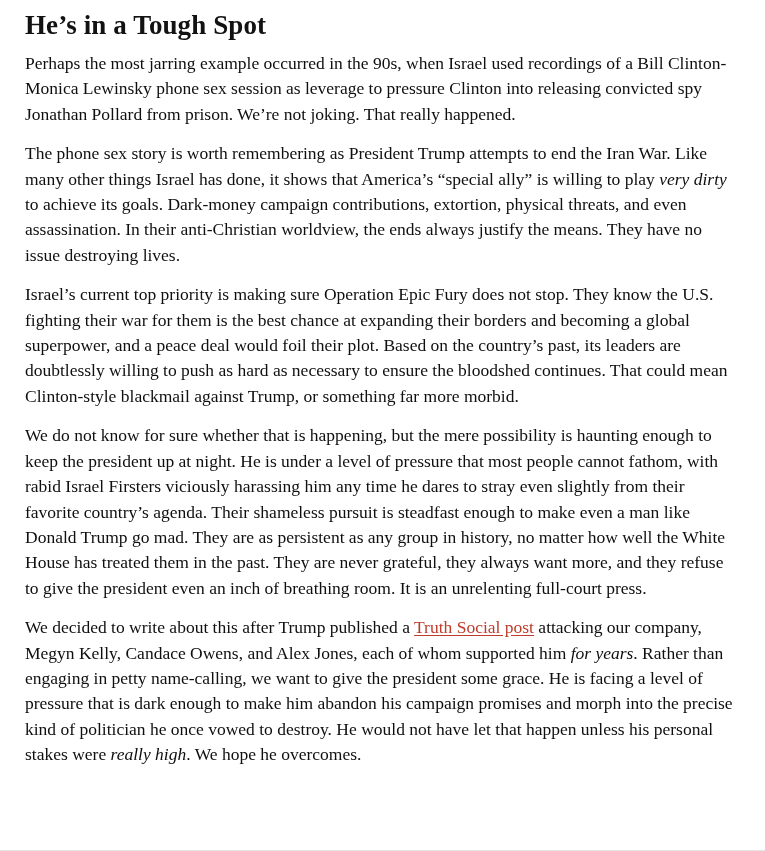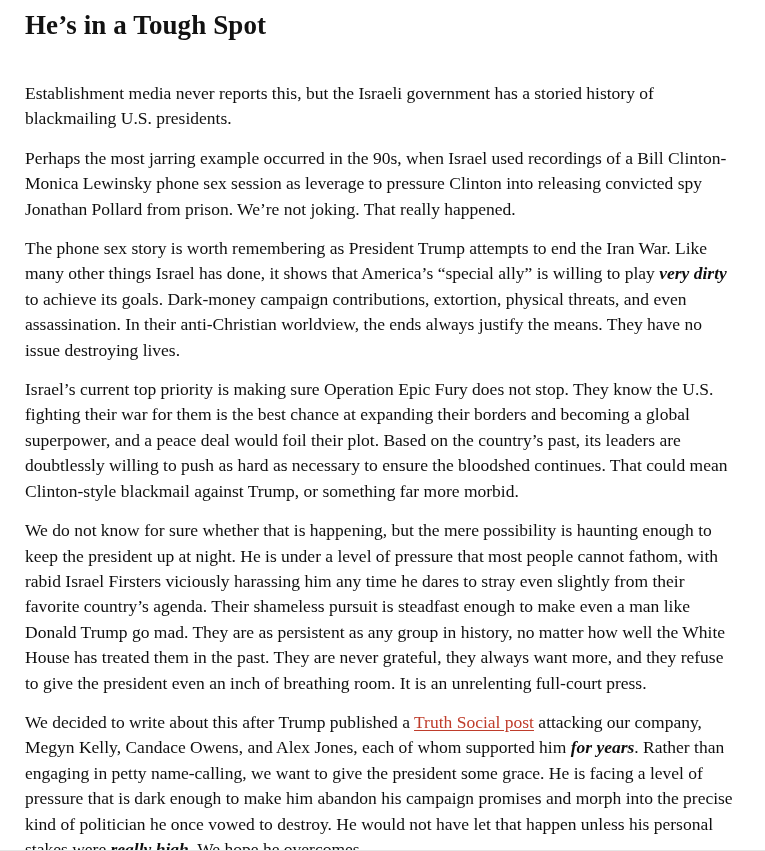--- a/index.html
+++ b/index.html
@@ -17,34 +17,33 @@
   }
   .content {
     padding: 9px 24px 0 25px;
     color: #0f0f0f;
     font-family: "Liberation Serif", "DejaVu Serif", serif;
   }
   h1.title {
     font-size: 27px;
     line-height: 32px;
     font-weight: 700;
-    margin: 0 0 40px 0;
+    margin: 0 0 10px 0;
     color: #121212;
     letter-spacing: 0.1px;
   }
   p.para {
     font-size: 17.5px;
     line-height: 25.4px;
     margin: 0 0 14px 0;
     color: #0f0f0f;
     text-align: left;
   }
   p.para em {
     font-style: italic;
-    font-weight: bold;
   }
   a.article-link {
     color: var(--link-color, #bf3c2b);
     text-underline-offset: 2px;
     cursor: pointer;
   }
   .bottom-divider {
     position: absolute;
     left: 0;
     right: 0;
@@ -53,21 +52,20 @@
   }
 </style>
 </head>
 <body>
 
 <main class="page">
   <article class="content">
 
     <h1 class="title">He’s in a Tough Spot</h1>
 
-    <p class="para"><span>Establishment media never reports this, but the Israeli government has a storied history of blackmailing U.S. presidents.</span></p>
 
     <p class="para"><span>Perhaps the most jarring example occurred in the 90s, when Israel used recordings of a Bill Clinton-Monica Lewinsky phone sex session as leverage to pressure Clinton into releasing convicted spy Jonathan Pollard from prison. We’re not joking. That really happened.</span></p>
 
     <p class="para"><span>The phone sex story is worth remembering as President Trump attempts to end the Iran War. Like many other things Israel has done, it shows that America’s “special ally” is willing to play </span><em>very dirty</em><span> to achieve its goals. Dark-money campaign contributions, extortion, physical threats, and even assassination. In their anti-Christian worldview, the ends always justify the means. They have no issue destroying lives.</span></p>
 
     <p class="para"><span>Israel’s current top priority is making sure Operation Epic Fury does not stop. They know the U.S. fighting their war for them is the best chance at expanding their borders and becoming a global superpower, and a peace deal would foil their plot. Based on the country’s past, its leaders are doubtlessly willing to push as hard as necessary to ensure the bloodshed continues. That could mean Clinton-style blackmail against Trump, or something far more morbid.</span></p>
 
     <p class="para"><span>We do not know for sure whether that is happening, but the mere possibility is haunting enough to keep the president up at night. He is under a level of pressure that most people cannot fathom, with rabid Israel Firsters viciously harassing him any time he dares to stray even slightly from their favorite country’s agenda. Their shameless pursuit is steadfast enough to make even a man like Donald Trump go mad. They are as persistent as any group in history, no matter how well the White House has treated them in the past. They are never grateful, they always want more, and they refuse to give the president even an inch of breathing room. It is an unrelenting full-court press.</span></p>
 
     <p class="para"><span>We decided to write about this after Trump published a </span><a class="article-link" href="#">Truth Social post</a><span> attacking our company, Megyn Kelly, Candace Owens, and Alex Jones, each of whom supported him </span><em>for years</em><span>. Rather than engaging in petty name-calling, we want to give the president some grace. He is facing a level of pressure that is dark enough to make him abandon his campaign promises and morph into the precise kind of politician he once vowed to destroy. He would not have let that happen unless his personal stakes were </span><em>really high</em><span>. We hope he overcomes.</span></p>

